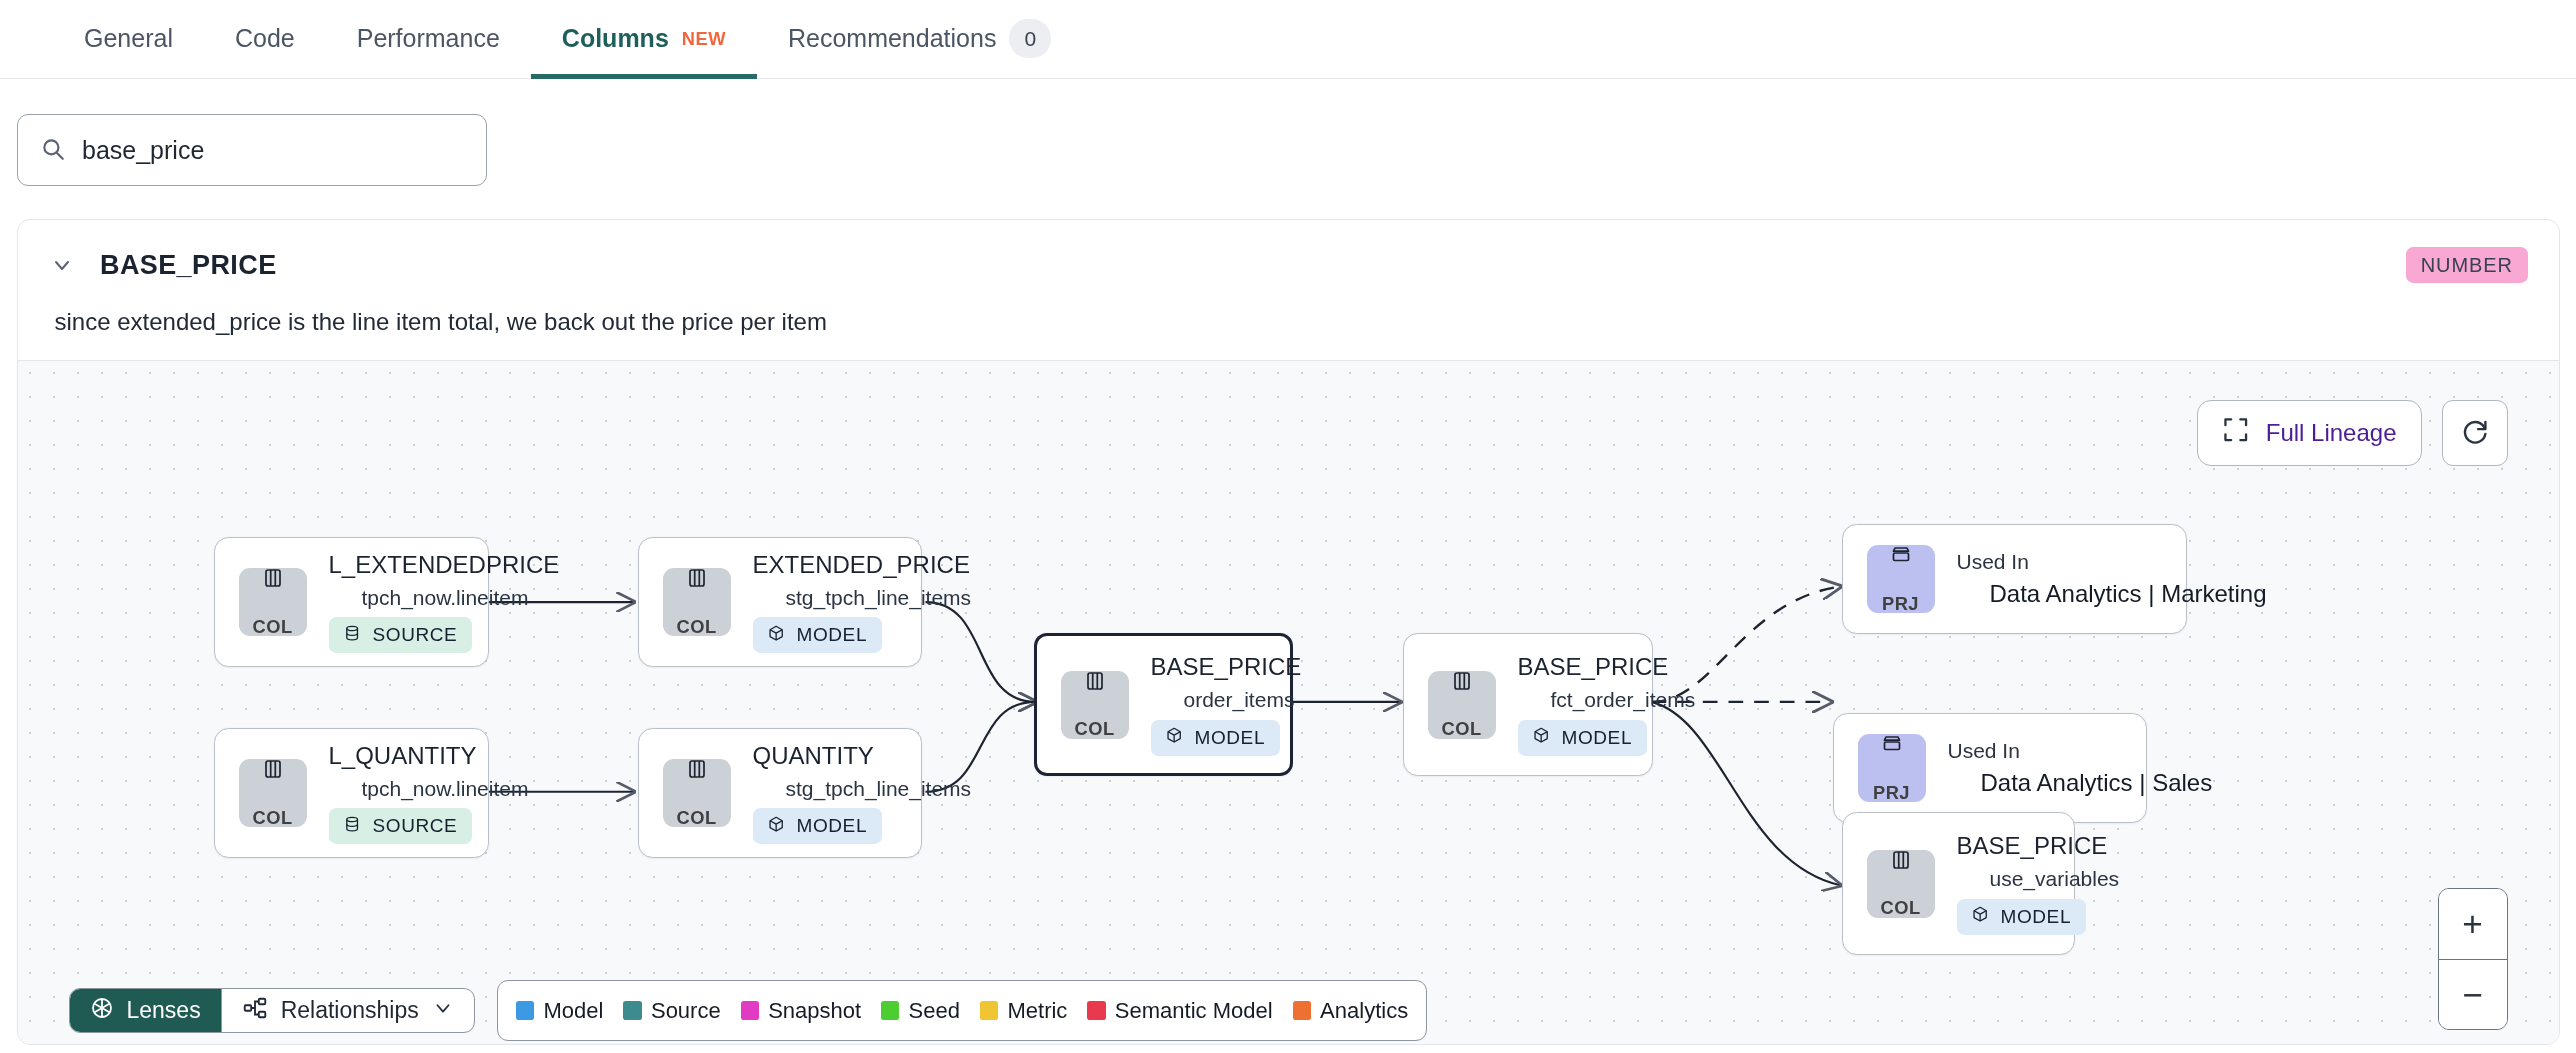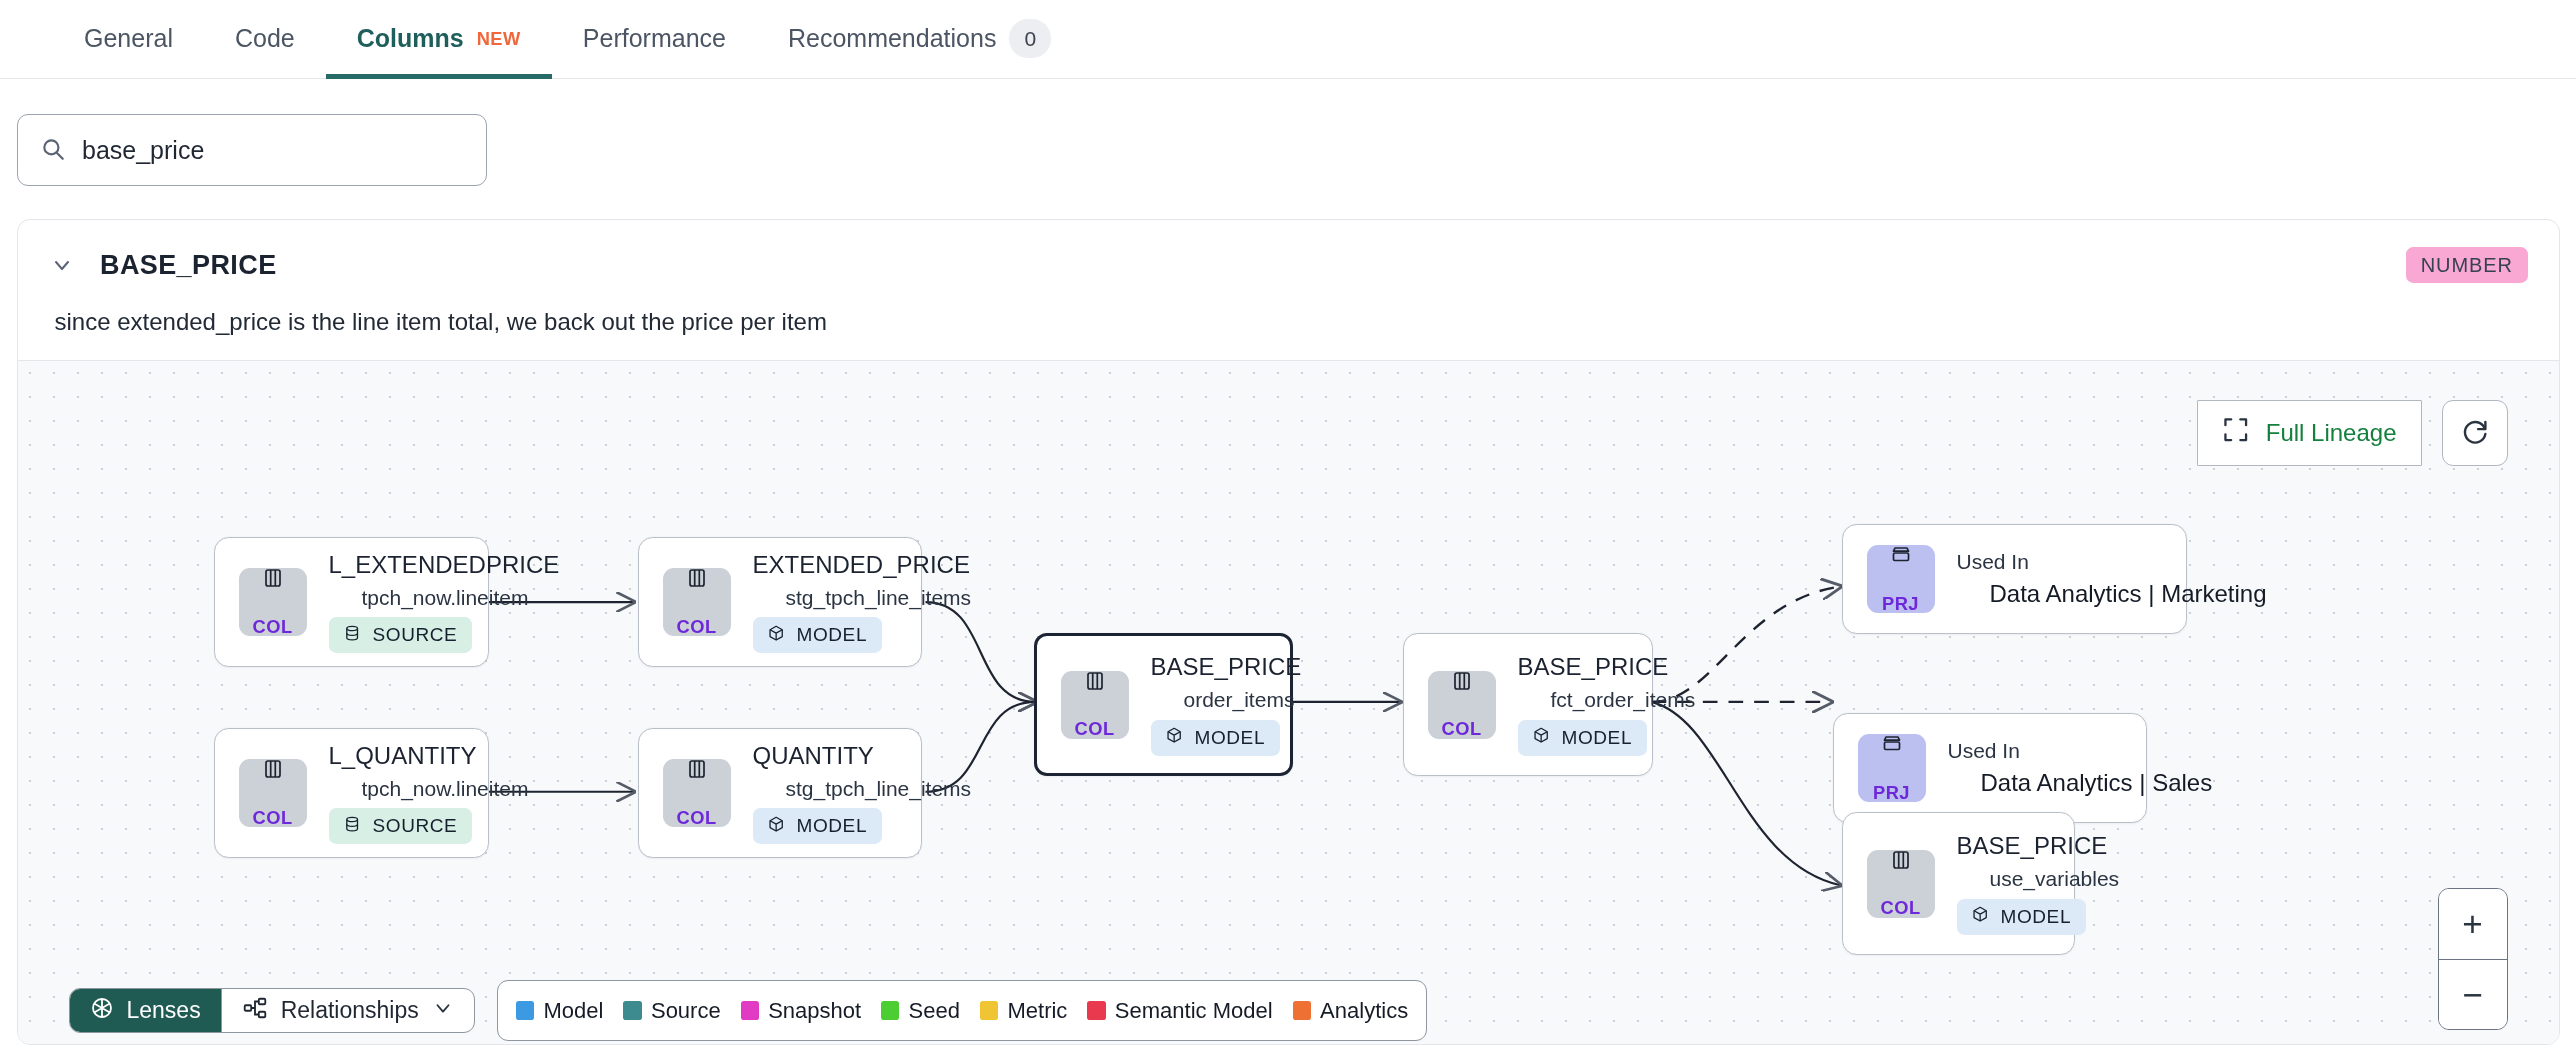--- a/index.html
+++ b/index.html
@@ -167,21 +167,21 @@
     align-items: center;
     justify-content: center;
     gap: 1.8px;
     flex: 0 0 auto;
   }
   .node .type-chip.prj { background: #bcc0f0; }
   .node .type-chip .glyph { line-height: 0; }
   .node .type-chip .abbr {
     font-size: 18.3px;
     font-weight: 600;
-    color: #6d28d9;
+    color: #404040;
     letter-spacing: 0.5px;
     margin-top: 24px;
   }
   .node .body {
     margin-left: 22px;
     display: flex;
     flex-direction: column;
     gap: 7.3px;
     min-width: 0;
   }
@@ -222,23 +222,23 @@
     gap: 20px;
   }
   .btn-outline {
     display: flex;
     align-items: center;
     gap: 16.5px;
     height: 66px;
     padding: 0 24px;
     background: #fff;
     border: 1.8px solid #b0b7c1;
-    border-radius: 1px;
+    border-radius: 14px;
     font-size: 24px;
-    color: #15803d;
+    color: #4c1d95;
     cursor: pointer;
   }
   .btn-icon-only {
     width: 66px; height: 66px;
     display: flex; align-items: center; justify-content: center;
     background: #fff;
     border: 1.8px solid #b0b7c1;
     border-radius: 11px;
     cursor: pointer;
   }
@@ -324,26 +324,26 @@
 </head>
 <body>
 
 <div class="tabbar">
   <div class="tab">
     <span>General</span>
   </div>
   <div class="tab">
     <span>Code</span>
   </div>
+  <div class="tab">
+    <span>Performance</span>
+  </div>
   <div class="tab active">
     <span>Columns</span>
     <span class="new-badge">NEW</span>
-  </div>
-  <div class="tab">
-    <span>Performance</span>
   </div>
   <div class="tab">
     <span>Recommendations</span>
     <span class="count-pill">0</span>
   </div>
 </div>
 
 <div class="search-wrap">
   <div class="search-box">
     <span>

